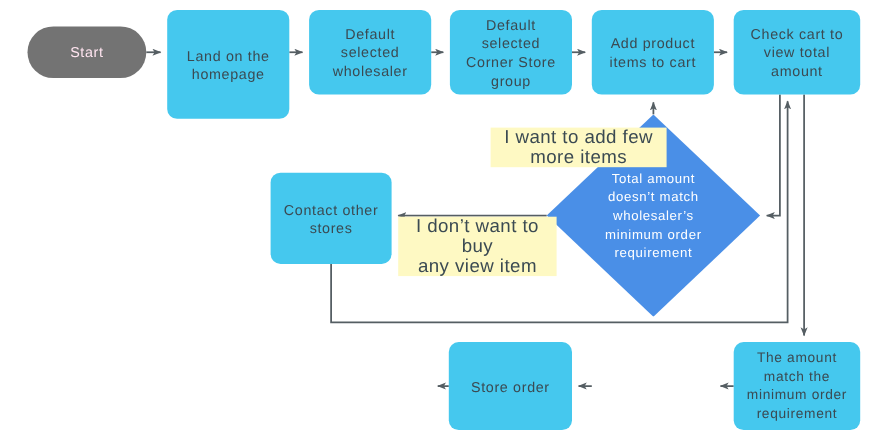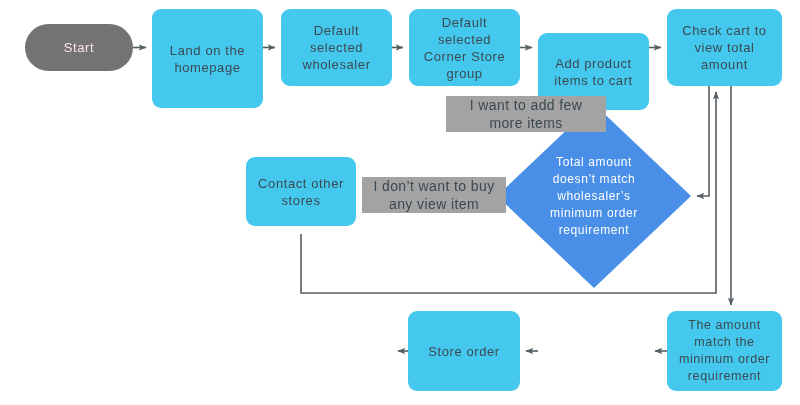--- a/index.html
+++ b/index.html
@@ -66,27 +66,28 @@
     z-index: 2;
     font-size: 12px;
     line-height: 17px;
     color: #ffffff;
     width: 74%;
   }
   .edge-label {
     position: absolute;
     color: #3b4a52;
     font-family: "Liberation Sans", sans-serif;
-    font-size: 14px;
+    font-size: 17px;
     line-height: 18px;
     letter-spacing: 0.4px;
     text-align: center;
     white-space: pre-line;
-    background: #a3a3a3;
+    background: #fef9c3;
     padding: 0 2px;
+    margin-top: 20px;
   }
 </style>
 </head>
 <body>
 
 <div id="canvas">
 
   <svg id="edge-layer" width="800" height="405" viewBox="0 0 800 405" xmlns="http://www.w3.org/2000/svg">
     <defs>
       <marker id="ah" markerWidth="9" markerHeight="9" refX="7.4" refY="3.2" orient="auto" markerUnits="userSpaceOnUse">
@@ -123,37 +124,37 @@
 
   <div class="node process" style="left:281px;top:9px;width:111px;height:77px;">Default
 selected
 wholesaler</div>
 
   <div class="node process" style="left:409px;top:9px;width:111px;height:77px;">Default
 selected
 Corner Store
 group</div>
 
-  <div class="node process" style="left:538px;top:9px;width:111px;height:77px;margin-top:24px;">Add product
+  <div class="node process" style="left:538px;top:9px;width:111px;height:77px;">Add product
 items to cart</div>
 
   <div class="node process" style="left:667px;top:9px;width:115px;height:77px;">Check cart to
 view total
 amount</div>
 
   <div class="node decision" style="left:497px;top:104px;width:194px;height:184px;text-align:center;">
     <span class="diamond-shape"></span>
     <span class="diamond-label">Total amount
 doesn’t match
 wholesaler’s
 minimum order
 requirement</span>
   </div>
 
-  <div class="node process" style="left:246px;top:157px;width:110px;height:69px;">Contact other
+  <div class="node process" style="left:246px;top:157px;width:110px;height:83px;">Contact other
 stores</div>
 
   <div class="node process" style="left:667px;top:311px;width:115px;height:80px;font-size:12.5px;">The amount
 match the
 minimum order
 requirement</div>
 
 
   <div class="node process" style="left:408px;top:311px;width:112px;height:80px;">Store order</div>
 

